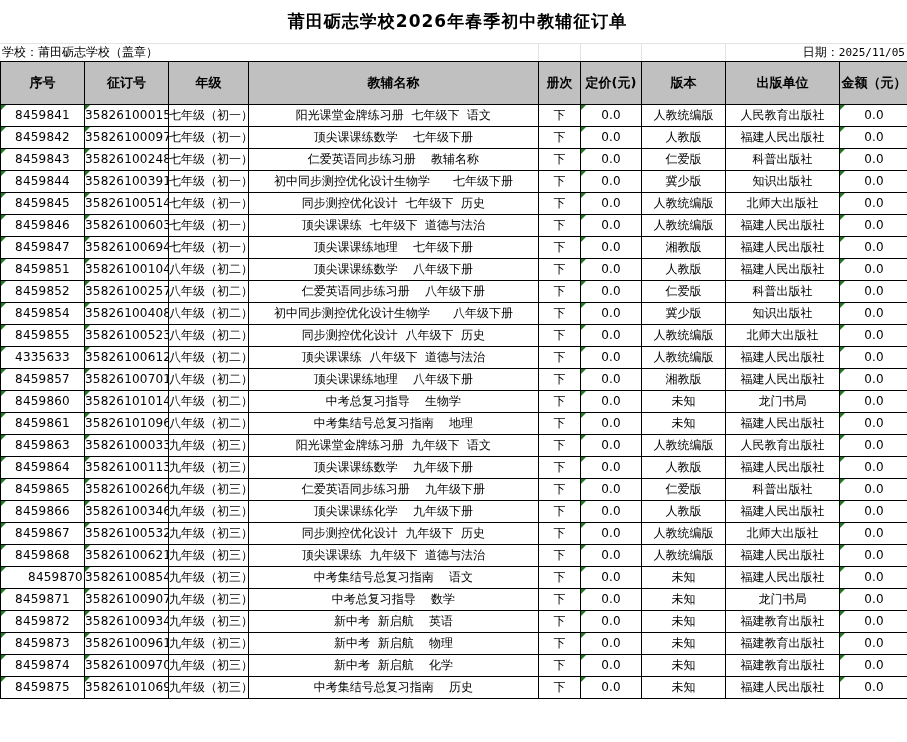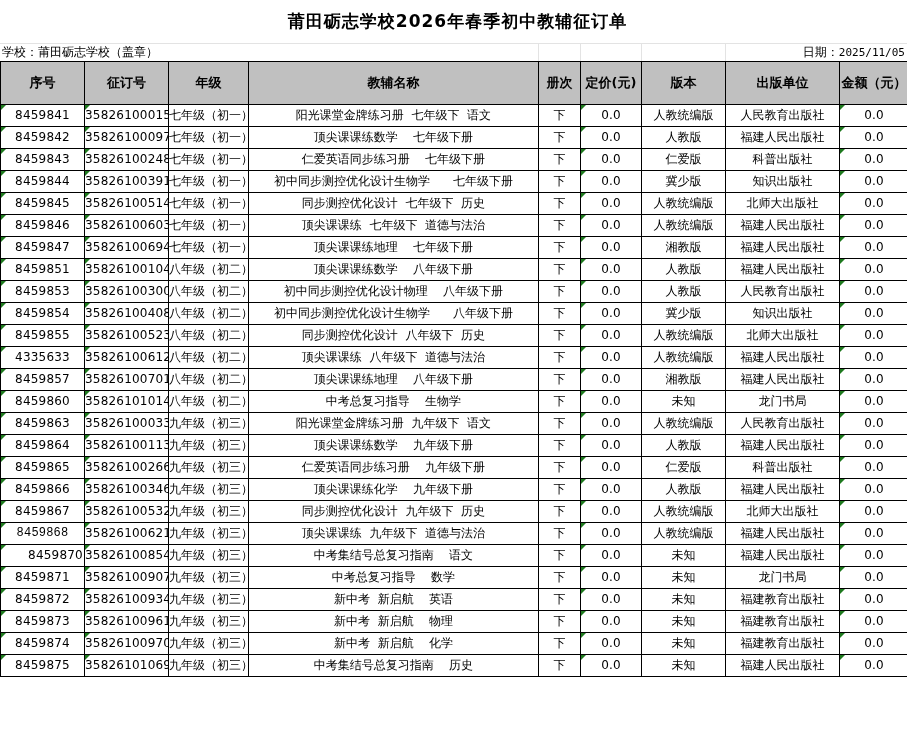--- a/index.html
+++ b/index.html
@@ -80,21 +80,21 @@
         <td style="white-space: pre;">下</td>
         <td class="num tri" style="white-space: pre;">0.0</td>
         <td style="white-space: pre;">人教版</td>
         <td style="white-space: pre;">福建人民出版社</td>
         <td class="num tri" style="white-space: pre;">0.0</td>
       </tr>
       <tr>
         <td class="num tri" style="white-space: pre;">8459843</td>
         <td class="num tri" style="white-space: pre;">35826100248</td>
         <td class="grade" style="white-space: pre;">七年级（初一）</td>
-        <td style="white-space: pre;">仁爱英语同步练习册    七年级下册</td>
+        <td style="white-space: pre;">仁爱英语同步练习册    教辅名称</td>
         <td style="white-space: pre;">下</td>
         <td class="num tri" style="white-space: pre;">0.0</td>
         <td style="white-space: pre;">仁爱版</td>
         <td style="white-space: pre;">科普出版社</td>
         <td class="num tri" style="white-space: pre;">0.0</td>
       </tr>
       <tr>
         <td class="num tri" style="white-space: pre;">8459844</td>
         <td class="num tri" style="white-space: pre;">35826100391</td>
         <td class="grade" style="white-space: pre;">七年级（初一）</td>
@@ -143,28 +143,28 @@
         <td class="num tri" style="white-space: pre;">35826100104</td>
         <td class="grade" style="white-space: pre;">八年级（初二）</td>
         <td style="white-space: pre;">顶尖课课练数学    八年级下册</td>
         <td style="white-space: pre;">下</td>
         <td class="num tri" style="white-space: pre;">0.0</td>
         <td style="white-space: pre;">人教版</td>
         <td style="white-space: pre;">福建人民出版社</td>
         <td class="num tri" style="white-space: pre;">0.0</td>
       </tr>
       <tr>
-        <td class="num tri" style="white-space: pre;">8459853</td>
-        <td class="num tri" style="white-space: pre;">35826100300</td>
-        <td class="grade" style="white-space: pre;">八年级（初二）</td>
-        <td style="white-space: pre;">初中同步测控优化设计物理    八年级下册</td>
-        <td style="white-space: pre;">下</td>
-        <td class="num tri" style="white-space: pre;">0.0</td>
-        <td style="white-space: pre;">人教版</td>
-        <td style="white-space: pre;">人民教育出版社</td>
+        <td class="num tri" style="white-space: pre;">8459852</td>
+        <td class="num tri" style="white-space: pre;">35826100257</td>
+        <td class="grade" style="white-space: pre;">八年级（初二）</td>
+        <td style="white-space: pre;">仁爱英语同步练习册    八年级下册</td>
+        <td style="white-space: pre;">下</td>
+        <td class="num tri" style="white-space: pre;">0.0</td>
+        <td style="white-space: pre;">仁爱版</td>
+        <td style="white-space: pre;">科普出版社</td>
         <td class="num tri" style="white-space: pre;">0.0</td>
       </tr>
       <tr>
         <td class="num tri" style="white-space: pre;">8459854</td>
         <td class="num tri" style="white-space: pre;">35826100408</td>
         <td class="grade" style="white-space: pre;">八年级（初二）</td>
         <td style="white-space: pre;">初中同步测控优化设计生物学      八年级下册</td>
         <td style="white-space: pre;">下</td>
         <td class="num tri" style="white-space: pre;">0.0</td>
         <td style="white-space: pre;">冀少版</td>
@@ -209,20 +209,31 @@
         <td class="num tri" style="white-space: pre;">35826101014</td>
         <td class="grade" style="white-space: pre;">八年级（初二）</td>
         <td style="white-space: pre;">中考总复习指导    生物学</td>
         <td style="white-space: pre;">下</td>
         <td class="num tri" style="white-space: pre;">0.0</td>
         <td style="white-space: pre;">未知</td>
         <td style="white-space: pre;">龙门书局</td>
         <td class="num tri" style="white-space: pre;">0.0</td>
       </tr>
       <tr>
+        <td class="num tri" style="white-space: pre;">8459861</td>
+        <td class="num tri" style="white-space: pre;">35826101096</td>
+        <td class="grade" style="white-space: pre;">八年级（初二）</td>
+        <td style="white-space: pre;">中考集结号总复习指南    地理</td>
+        <td style="white-space: pre;">下</td>
+        <td class="num tri" style="white-space: pre;">0.0</td>
+        <td style="white-space: pre;">未知</td>
+        <td style="white-space: pre;">福建人民出版社</td>
+        <td class="num tri" style="white-space: pre;">0.0</td>
+      </tr>
+      <tr>
         <td class="num tri" style="white-space: pre;">8459863</td>
         <td class="num tri" style="white-space: pre;">35826100033</td>
         <td class="grade" style="white-space: pre;">九年级（初三）</td>
         <td style="white-space: pre;">阳光课堂金牌练习册  九年级下  语文</td>
         <td style="white-space: pre;">下</td>
         <td class="num tri" style="white-space: pre;">0.0</td>
         <td style="white-space: pre;">人教统编版</td>
         <td style="white-space: pre;">人民教育出版社</td>
         <td class="num tri" style="white-space: pre;">0.0</td>
       </tr>
@@ -264,21 +275,21 @@
         <td class="num tri" style="white-space: pre;">35826100532</td>
         <td class="grade" style="white-space: pre;">九年级（初三）</td>
         <td style="white-space: pre;">同步测控优化设计  九年级下  历史</td>
         <td style="white-space: pre;">下</td>
         <td class="num tri" style="white-space: pre;">0.0</td>
         <td style="white-space: pre;">人教统编版</td>
         <td style="white-space: pre;">北师大出版社</td>
         <td class="num tri" style="white-space: pre;">0.0</td>
       </tr>
       <tr>
-        <td class="num tri" style="white-space: pre; font-family: Liberation Mono, monospace;">8459868</td>
+        <td class="num tri" style="white-space: pre;">8459868</td>
         <td class="num tri" style="white-space: pre;">35826100621</td>
         <td class="grade" style="white-space: pre;">九年级（初三）</td>
         <td style="white-space: pre;">顶尖课课练  九年级下  道德与法治</td>
         <td style="white-space: pre;">下</td>
         <td class="num tri" style="white-space: pre;">0.0</td>
         <td style="white-space: pre;">人教统编版</td>
         <td style="white-space: pre;">福建人民出版社</td>
         <td class="num tri" style="white-space: pre;">0.0</td>
       </tr>
       <tr>

